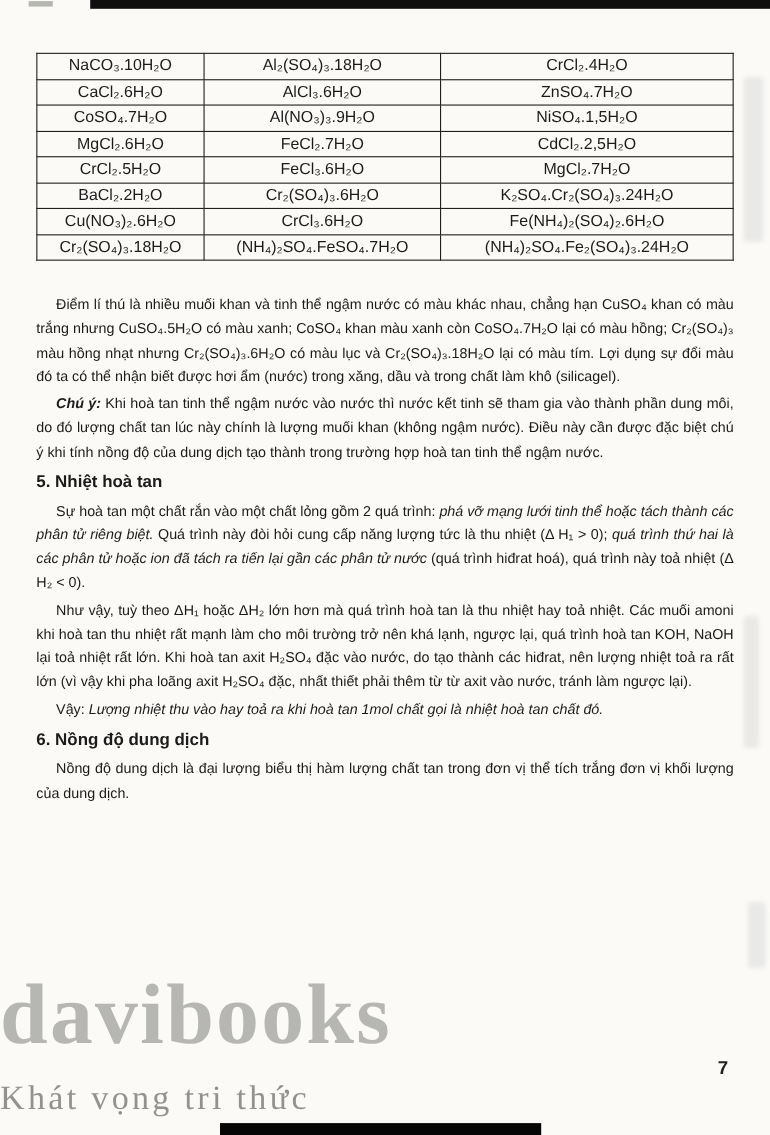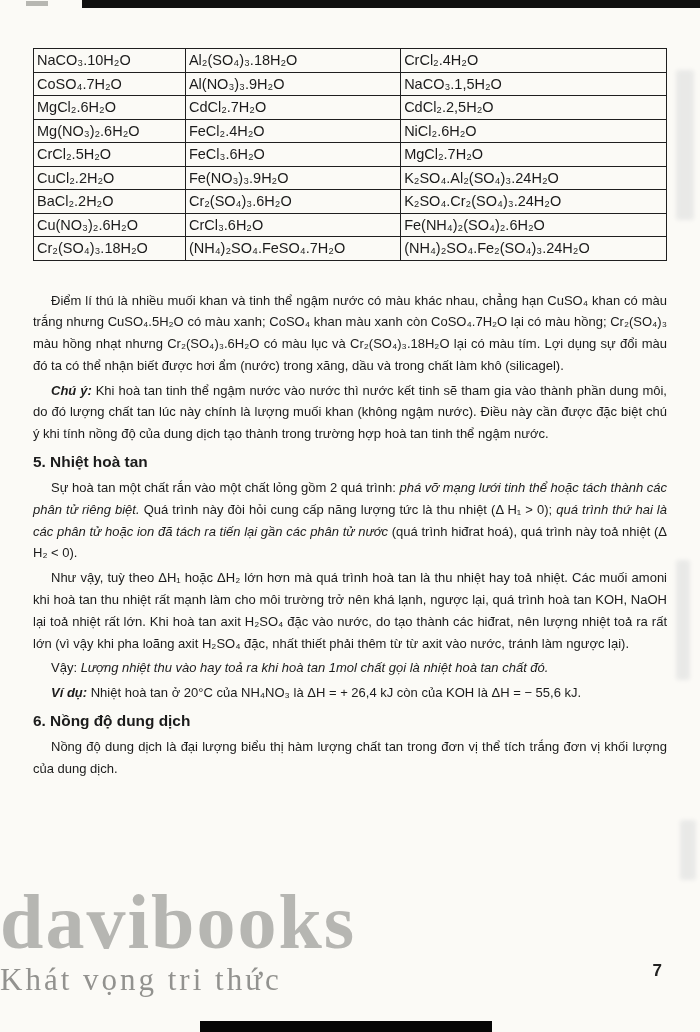--- a/index.html
+++ b/index.html
@@ -22,21 +22,21 @@
 
   .content{position:absolute;left:33px;top:48px;width:634px;}
 
   table.hydrates{
     border-collapse:collapse;width:100%;
     font-size:14.5px;
     margin-bottom:29px;
   }
   table.hydrates td{
     border:1.4px solid #1f1f1f;
-    text-align:left;
+    text-align:center;
     padding:1px 3px;
     height:20.5px;
     white-space:nowrap;
   }
   table.hydrates td:nth-child(1){width:24%;}
   table.hydrates td:nth-child(2){width:34%;}
   table.hydrates td:nth-child(3){width:42%;}
 
   .para{
     margin:0 0 3px 0;
@@ -66,21 +66,21 @@
     font-weight:bold;
     color:rgba(125,125,122,0.55);
     letter-spacing:2px;
     line-height:80px;
   }
   .watermark .tagline{
     font-size:31px;
     color:rgba(105,105,102,0.72);
     letter-spacing:3px;
     line-height:36px;
-    margin-top:0;
+    margin-top:18px;
   }
   .page-number{
     position:absolute;right:38px;top:961px;
     font-size:17px;font-weight:bold;color:#222;
     z-index:6;
   }
 </style>
 </head>
 <body>
 
@@ -95,43 +95,38 @@
   <div class="content">
 
     <table class="hydrates">
       <tbody>
           <tr>
             <td>NaCO₃.10H₂O</td>
             <td>Al₂(SO₄)₃.18H₂O</td>
             <td>CrCl₂.4H₂O</td>
           </tr>
           <tr>
+            <td>CaCl₂.6H₂O</td>
+            <td>AlCl₃.6H₂O</td>
+            <td>ZnSO₄.7H₂O</td>
+          </tr>
+          <tr>
             <td>CoSO₄.7H₂O</td>
             <td>Al(NO₃)₃.9H₂O</td>
-            <td>NaCO₃.1,5H₂O</td>
+            <td>NiSO₄.1,5H₂O</td>
           </tr>
           <tr>
             <td>MgCl₂.6H₂O</td>
-            <td>CdCl₂.7H₂O</td>
+            <td>FeCl₂.7H₂O</td>
             <td>CdCl₂.2,5H₂O</td>
-          </tr>
-          <tr>
-            <td>Mg(NO₃)₂.6H₂O</td>
-            <td>FeCl₂.4H₂O</td>
-            <td>NiCl₂.6H₂O</td>
           </tr>
           <tr>
             <td>CrCl₂.5H₂O</td>
             <td>FeCl₃.6H₂O</td>
             <td>MgCl₂.7H₂O</td>
-          </tr>
-          <tr>
-            <td>CuCl₂.2H₂O</td>
-            <td>Fe(NO₃)₃.9H₂O</td>
-            <td>K₂SO₄.Al₂(SO₄)₃.24H₂O</td>
           </tr>
           <tr>
             <td>BaCl₂.2H₂O</td>
             <td>Cr₂(SO₄)₃.6H₂O</td>
             <td>K₂SO₄.Cr₂(SO₄)₃.24H₂O</td>
           </tr>
           <tr>
             <td>Cu(NO₃)₂.6H₂O</td>
             <td>CrCl₃.6H₂O</td>
             <td>Fe(NH₄)₂(SO₄)₂.6H₂O</td>
@@ -149,21 +144,20 @@
     <p class="para"><span class="bi">Chú ý:</span><span> Khi hoà tan tinh thể ngậm nước vào nước thì nước kết tinh sẽ tham gia vào thành phần dung môi, do đó lượng chất tan lúc này chính là lượng muối khan (không ngậm nước). Điều này cần được đặc biệt chú ý khi tính nồng độ của dung dịch tạo thành trong trường hợp hoà tan tinh thể ngậm nước.</span></p>
 
     <p class="heading">5. Nhiệt hoà tan</p>
 
     <p class="para"><span>Sự hoà tan một chất rắn vào một chất lỏng gồm 2 quá trình: </span><span class="it">phá vỡ mạng lưới tinh thể hoặc tách thành các phân tử riêng biệt.</span><span> Quá trình này đòi hỏi cung cấp năng lượng tức là thu nhiệt (Δ H₁ &gt; 0); </span><span class="it">quá trình thứ hai là các phân tử hoặc ion đã tách ra tiến lại gần các phân tử nước </span><span>(quá trình hiđrat hoá)</span><span>, quá trình này toả nhiệt (Δ H₂ &lt; 0).</span></p>
 
     <p class="para"><span>Như vậy, tuỳ theo ΔH₁ hoặc ΔH₂ lớn hơn mà quá trình hoà tan là thu nhiệt hay toả nhiệt. Các muối amoni khi hoà tan thu nhiệt rất mạnh làm cho môi trường trở nên khá lạnh, ngược lại, quá trình hoà tan KOH, NaOH lại toả nhiệt rất lớn. Khi hoà tan axit H₂SO₄ đặc vào nước, do tạo thành các hiđrat, nên lượng nhiệt toả ra rất lớn (vì vậy khi pha loãng axit H₂SO₄ đặc, nhất thiết phải thêm từ từ axit vào nước, tránh làm ngược lại).</span></p>
 
     <p class="para"><span>Vậy: </span><span class="it">Lượng nhiệt thu vào hay toả ra khi hoà tan 1mol chất gọi là nhiệt hoà tan chất đó.</span></p>
 
-    <p class="para"><span class="bi">Ví dụ:</span><span> Nhiệt hoà tan ở 20°C của NH₄NO₃ là ΔH = + 26,4 kJ còn của KOH là ΔH = − 55,6 kJ.</span></p>
 
     <p class="heading">6. Nồng độ dung dịch</p>
 
     <p class="para"><span>Nồng độ dung dịch là đại lượng biểu thị hàm lượng chất tan trong đơn vị thể tích trắng đơn vị khối lượng của dung dịch.</span></p>
 
   </div>
 
   <div class="watermark">
     <div class="brand">davibooks</div>
     <div class="tagline">Khát vọng tri thức</div>

